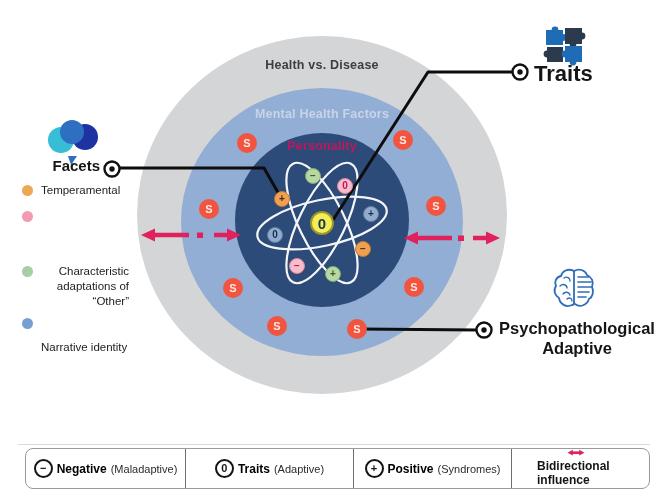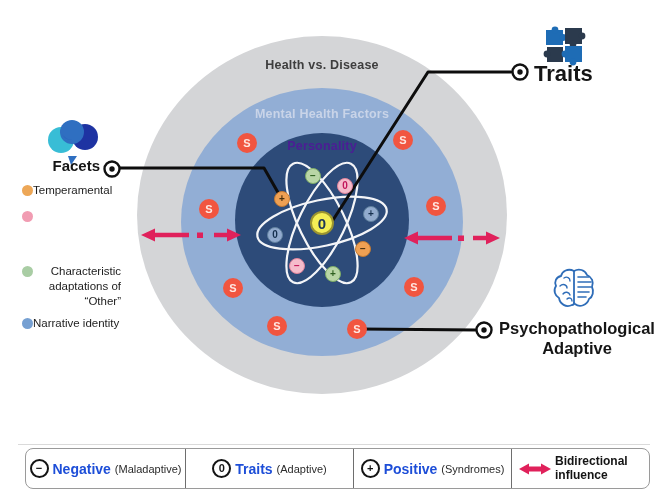--- a/index.html
+++ b/index.html
@@ -8,21 +8,21 @@
     font-family:"Liberation Sans",sans-serif;color:#1c1c1c;
   }
   
   .ring{position:absolute;border-radius:50%;}
   .ring-outer{left:137px;top:36px;width:370px;height:358px;background:#d4d5d7;}
   .ring-middle{left:181px;top:88px;width:282px;height:268px;background:#92aed5;}
   .ring-inner{left:235px;top:133px;width:174px;height:174px;background:#2d4b79;}
   .ring-label{position:absolute;left:222px;width:200px;text-align:center;font-weight:bold;font-size:12.5px;letter-spacing:.2px;}
   .lbl-outer{top:58px;color:#3e3e3e;}
   .lbl-middle{top:91px;color:#c9d4e8;margin-top:16px;}
-  .lbl-inner{top:139px;color:#4c1d95;}
+  .lbl-inner{top:139px;color:#be185d;}
   
   #overlay{position:absolute;left:0;top:0;width:664px;height:504px;z-index:5;}
   
   .electron{
     position:absolute;width:14px;height:14px;border-radius:50%;z-index:7;
     display:flex;align-items:center;justify-content:center;
     font-size:10px;font-weight:bold;border:1px solid;line-height:1;
   }
   .e-green {background:#b9d6a6;border-color:#7dac66;color:#2e6020;}
   .e-pink  {background:#f5bccb;border-color:#e0839b;color:#c2185b;}
@@ -38,41 +38,41 @@
     position:absolute;width:20px;height:20px;border-radius:50%;z-index:7;
     background:#f15540;color:#ffe7e1;display:flex;align-items:center;justify-content:center;
     font-size:11px;font-weight:bold;
   }
   
   .callout{position:absolute;z-index:9;font-weight:bold;color:#151515;}
   .facets-label{left:18px;top:157px;width:82px;text-align:right;font-size:15px;}
   .traits-label{left:534px;top:61px;font-size:22px;}
   .synd-label{left:492px;top:319px;width:170px;text-align:center;font-size:16.5px;line-height:1.2;}
   
-  .facet-item{position:absolute;left:22px;display:flex;gap:0;z-index:9;}
+  .facet-item{position:absolute;left:22px;display:flex;gap:8px;z-index:9;}
   .facet-dot{width:11px;height:11px;border-radius:50%;flex:0 0 auto;margin-top:2px;}
   .facet-text{font-size:11.5px;color:#1d1d1d;line-height:1.3;width:88px;}
   .dot-orange{background:#eda757;}
   .dot-pink{background:#f19cb2;}
   .dot-green{background:#a9cda4;}
   .dot-blue{background:#76a0d2;}
   
   .hairline{position:absolute;left:18px;top:444px;width:632px;height:1px;background:#dadada;z-index:4;}
   .legend-bar{
     position:absolute;left:25px;top:448px;width:625px;height:41px;z-index:9;
     border:1.5px solid #9a9a9a;border-radius:8px;display:flex;box-sizing:border-box;background:#fff;
   }
   .legend-cell{display:flex;align-items:center;justify-content:center;gap:4px;box-sizing:border-box;}
   .legend-cell + .legend-cell{border-left:1.5px solid #6e6e6e;}
-  .lc1{width:159px;} .lc2{width:168px;} .lc3{width:158px;} .lc4{width:129px;}
+  .lc1{width:159px;} .lc2{width:168px;} .lc3{width:158px;} .lc4{width:129px;flex-direction:column;}
   .sym-circle{
     width:15px;height:15px;border:2px solid #141414;border-radius:50%;flex:0 0 auto;
     display:flex;align-items:center;justify-content:center;font-size:11px;font-weight:bold;color:#141414;line-height:1;
   }
-  .legend-label{font-size:14px;font-weight:bold;color:#1d4ed8;white-space:nowrap;}
+  .legend-label{font-size:12px;font-weight:bold;color:#000000;white-space:nowrap;}
   .legend-qual{font-size:11px;color:#2b2b2b;white-space:nowrap;}
   .bidir-text{font-size:12px;font-weight:bold;color:#141414;line-height:1.15;width:78px;}
   .icon-wrap{position:absolute;z-index:9;}
 </style>
 </head>
 <body>
 
 <div id="stage">
 
   <div class="ring ring-outer"></div>
@@ -199,21 +199,21 @@
   </div>
   <div class="facet-item" style="top:209px;">
     <span class="facet-dot dot-pink"></span>
   </div>
   <div class="facet-item" style="top:264px;text-align:right;">
     <span class="facet-dot dot-green"></span>
     <span class="facet-text">Characteristic adaptations of “Other”</span>
   </div>
   <div class="facet-item" style="top:316px;">
     <span class="facet-dot dot-blue"></span>
-    <span class="facet-text" style="width:110px;">Narrative identity</span>
+    <span class="facet-text" style="width:110px;margin-top:24px;">Narrative identity</span>
   </div>
 
   <div class="hairline"></div>
   <div class="legend-bar">
     <div class="legend-cell lc1">
       <span class="sym-circle">−</span>
       <span class="legend-label">Negative</span>
       <span class="legend-qual">(Maladaptive)</span>
     </div>
     <div class="legend-cell lc2">

